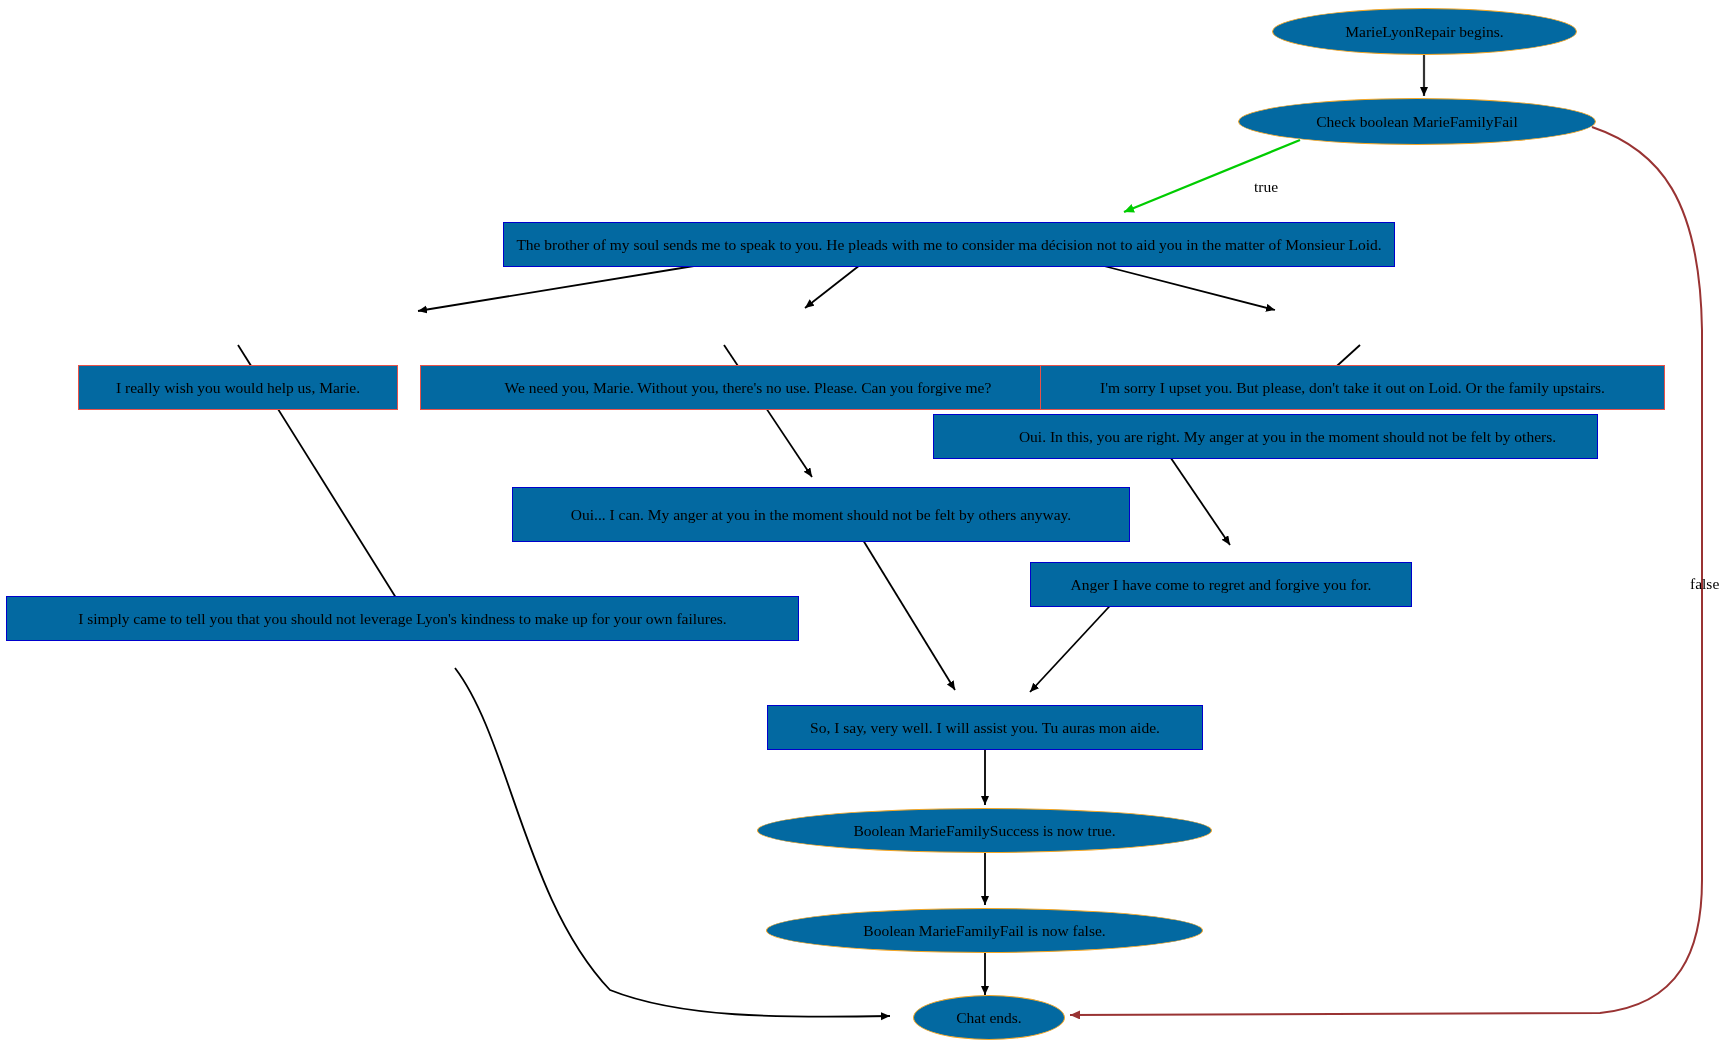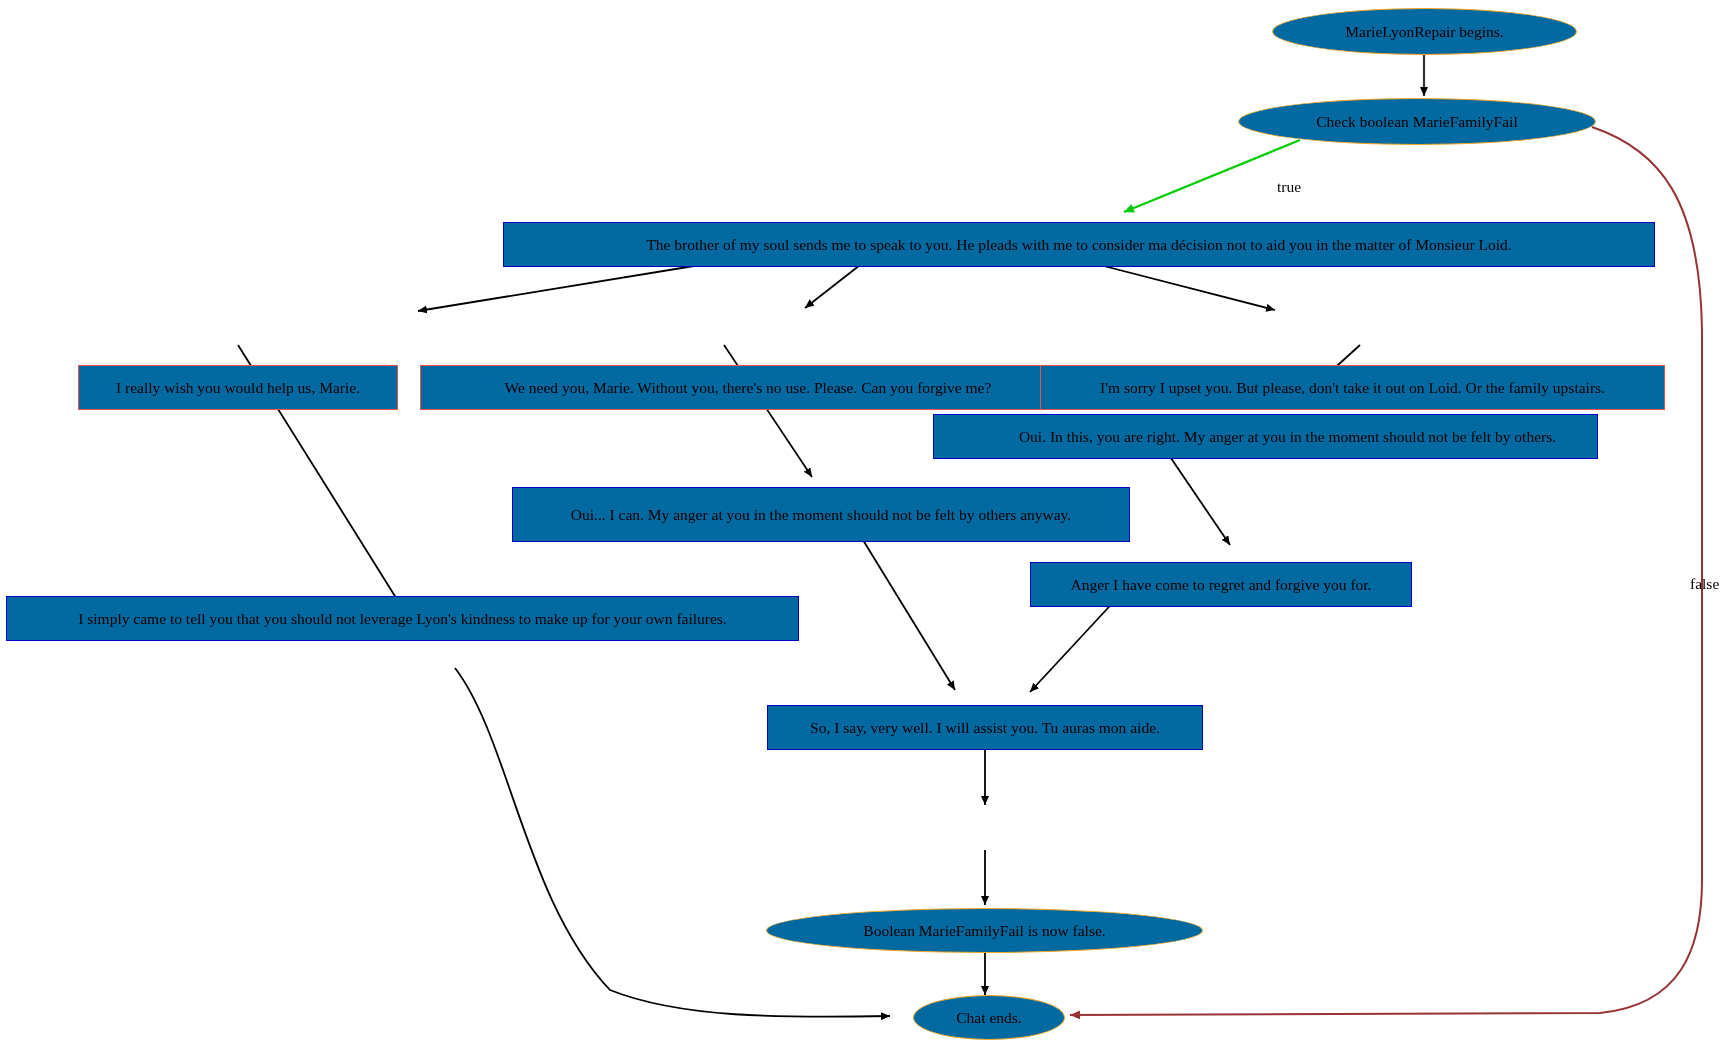--- a/index.html
+++ b/index.html
@@ -110,21 +110,21 @@
   </svg>
 
   <div class="node ellipse" style="left:1272px; top:8px; width:305px; height:47px;">
     <span>MarieLyonRepair begins.</span>
   </div>
 
   <div class="node ellipse" style="left:1238px; top:98px; width:358px; height:47px;">
     <span>Check boolean MarieFamilyFail</span>
   </div>
 
-  <div class="node rect" style="left:503px; top:222px; width:1152px; height:45px;">
+  <div class="node rect" style="left:503px; top:222px; width:892px; height:45px;">
     <span>The brother of my soul sends me to speak to you. He pleads with me to consider ma décision not to aid you in the matter of Monsieur Loid.</span>
   </div>
 
   <div class="node rect choice" style="left:78px; top:320px; width:320px; height:45px;">
     <span>I really wish you would help us, Marie.</span>
   </div>
 
   <div class="node rect choice" style="left:420px; top:320px; width:656px; height:45px;text-align:right;">
     <span>We need you, Marie. Without you, there's no use. Please. Can you forgive me?</span>
   </div>
@@ -146,26 +146,29 @@
   </div>
 
   <div class="node rect" style="left:6px; top:596px; width:793px; height:45px;">
     <span>I simply came to tell you that you should not leverage Lyon's kindness to make up for your own failures.</span>
   </div>
 
   <div class="node rect" style="left:767px; top:705px; width:436px; height:45px;">
     <span>So, I say, very well. I will assist you. Tu auras mon aide.</span>
   </div>
 
+  <div class="node ellipse" style="left:757px; top:808px; width:455px; height:45px;">
+    <span>Boolean MarieFamilySuccess is now true.</span>
+  </div>
 
   <div class="node ellipse" style="left:766px; top:908px; width:437px; height:45px;">
     <span>Boolean MarieFamilyFail is now false.</span>
   </div>
 
   <div class="node ellipse" style="left:913px; top:995px; width:152px; height:45px;">
     <span>Chat ends.</span>
   </div>
 
-  <div class="edge-label" style="left:1254px; top:178px;margin-left:23px;">true</div>
+  <div class="edge-label" style="left:1254px; top:178px;">true</div>
 
   <div class="edge-label" style="left:1690px; top:575px;">false</div>
 
 </div>
 
 </body></html>

